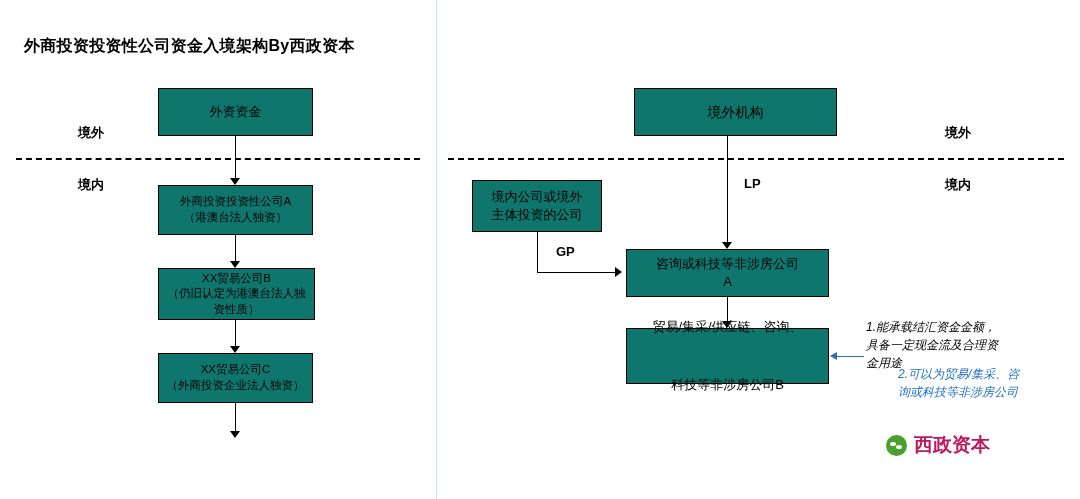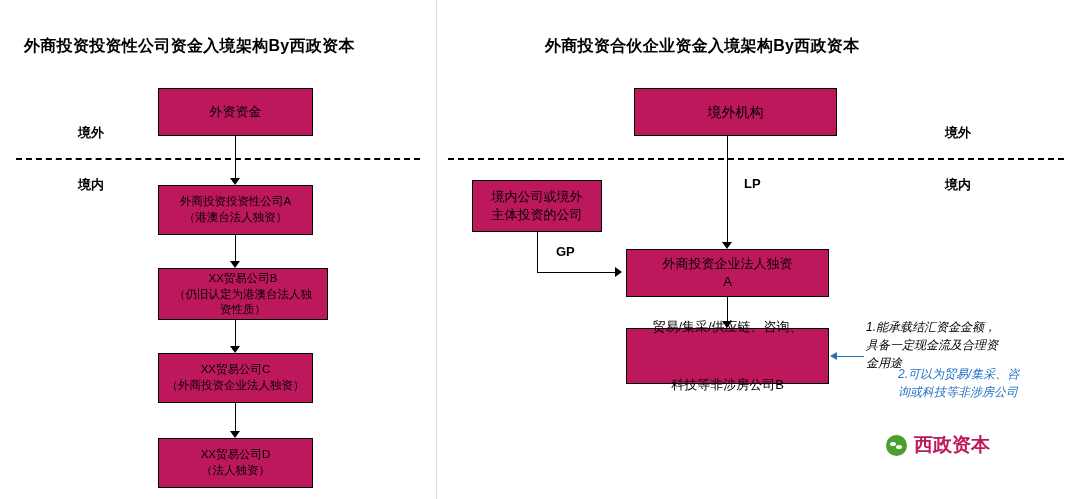--- a/index.html
+++ b/index.html
@@ -34,21 +34,21 @@
     letter-spacing: 0.3px;
     white-space: nowrap;
   }
   #title-left { left: 24px; top: 36px; }
   #title-right { left: 545px; top: 36px; }
 
   .box {
     position: absolute;
     box-sizing: border-box;
     border: 1px solid #000000;
-    background: #be185d;
+    background: #0f766e;
     display: flex;
     flex-direction: column;
     align-items: center;
     justify-content: center;
     text-align: center;
     font-size: 11.5px;
     line-height: 1.35;
     padding: 2px 16px;
   }
   .box .l1 { white-space: nowrap; }
@@ -168,42 +168,37 @@
   <div class="arrow-down" style="left:230px; top:178px;"></div>
 
   <div class="box" style="left:158px; top:185px; width:155px; height:50px;">
     <div class="l1">外商投资投资性公司A</div>
     <div class="l2">（港澳台法人独资）</div>
   </div>
 
   <div class="vline" style="left:235px; top:235px; height:30px;"></div>
   <div class="arrow-down" style="left:230px; top:261px;"></div>
 
-  <div class="box" style="left:158px; top:268px; width:170px; height:52px;justify-content:space-between;">
+  <div class="box" style="left:158px; top:268px; width:157px; height:52px;">
     <div class="l1">XX贸易公司B</div>
     <div class="l2" style="white-space:normal; width:140px;">（仍旧认定为港澳台法人独资性质）</div>
   </div>
 
   <div class="vline" style="left:235px; top:320px; height:30px;"></div>
   <div class="arrow-down" style="left:230px; top:346px;"></div>
 
   <div class="box" style="left:158px; top:353px; width:155px; height:50px;">
     <div class="l1">XX贸易公司C</div>
     <div class="l2">（外商投资企业法人独资）</div>
   </div>
 
   <div class="vline" style="left:235px; top:403px; height:32px;"></div>
   <div class="arrow-down" style="left:230px; top:431px;"></div>
 
-  <div class="box" style="left:158px; top:438px; width:155px; height:50px;">
-    <div class="l1">XX贸易公司D</div>
-    <div class="l2">（法人独资）</div>
-  </div>
-
-  <div class="title" id="title-right">外商投资合伙企业资金入境架构By西政资本</div>
+
 
   <div class="dashed-line" style="left:448px; top:158px; width:616px;"></div>
   <div class="label" style="left:945px; top:124px;">境外</div>
   <div class="label" style="left:945px; top:176px;">境内</div>
 
   <div class="box big" style="left:626px; top:88px; width:203px; height:48px;">
     <div class="l1">境外机构</div>
   </div>
 
   <div class="vline" style="left:727px; top:136px; height:110px;"></div>
@@ -214,21 +209,21 @@
     <div class="l1">境内公司或境外</div>
     <div class="l2">主体投资的公司</div>
   </div>
 
   <div class="vline" style="left:537px; top:232px; height:40px;"></div>
   <div class="hline" style="left:537px; top:272px; width:80px;"></div>
   <div class="arrow-right" style="left:615px; top:267px;"></div>
   <div class="label" style="left:556px; top:244px;">GP</div>
 
   <div class="box mid" style="left:626px; top:249px; width:203px; height:48px;">
-    <div class="l1">外商投资企业法人独资</div>
+    <div class="l1">咨询或科技等非涉房公司</div>
     <div class="l2">A</div>
   </div>
 
   <div class="vline" style="left:727px; top:297px; height:28px;"></div>
   <div class="arrow-down" style="left:722px; top:321px;"></div>
 
   <div class="box mid" style="left:626px; top:328px; width:203px; height:56px;gap:40px;">
     <div class="l1">贸易/集采/供应链、咨询、</div>
     <div class="l2">科技等非涉房公司B</div>
   </div>

